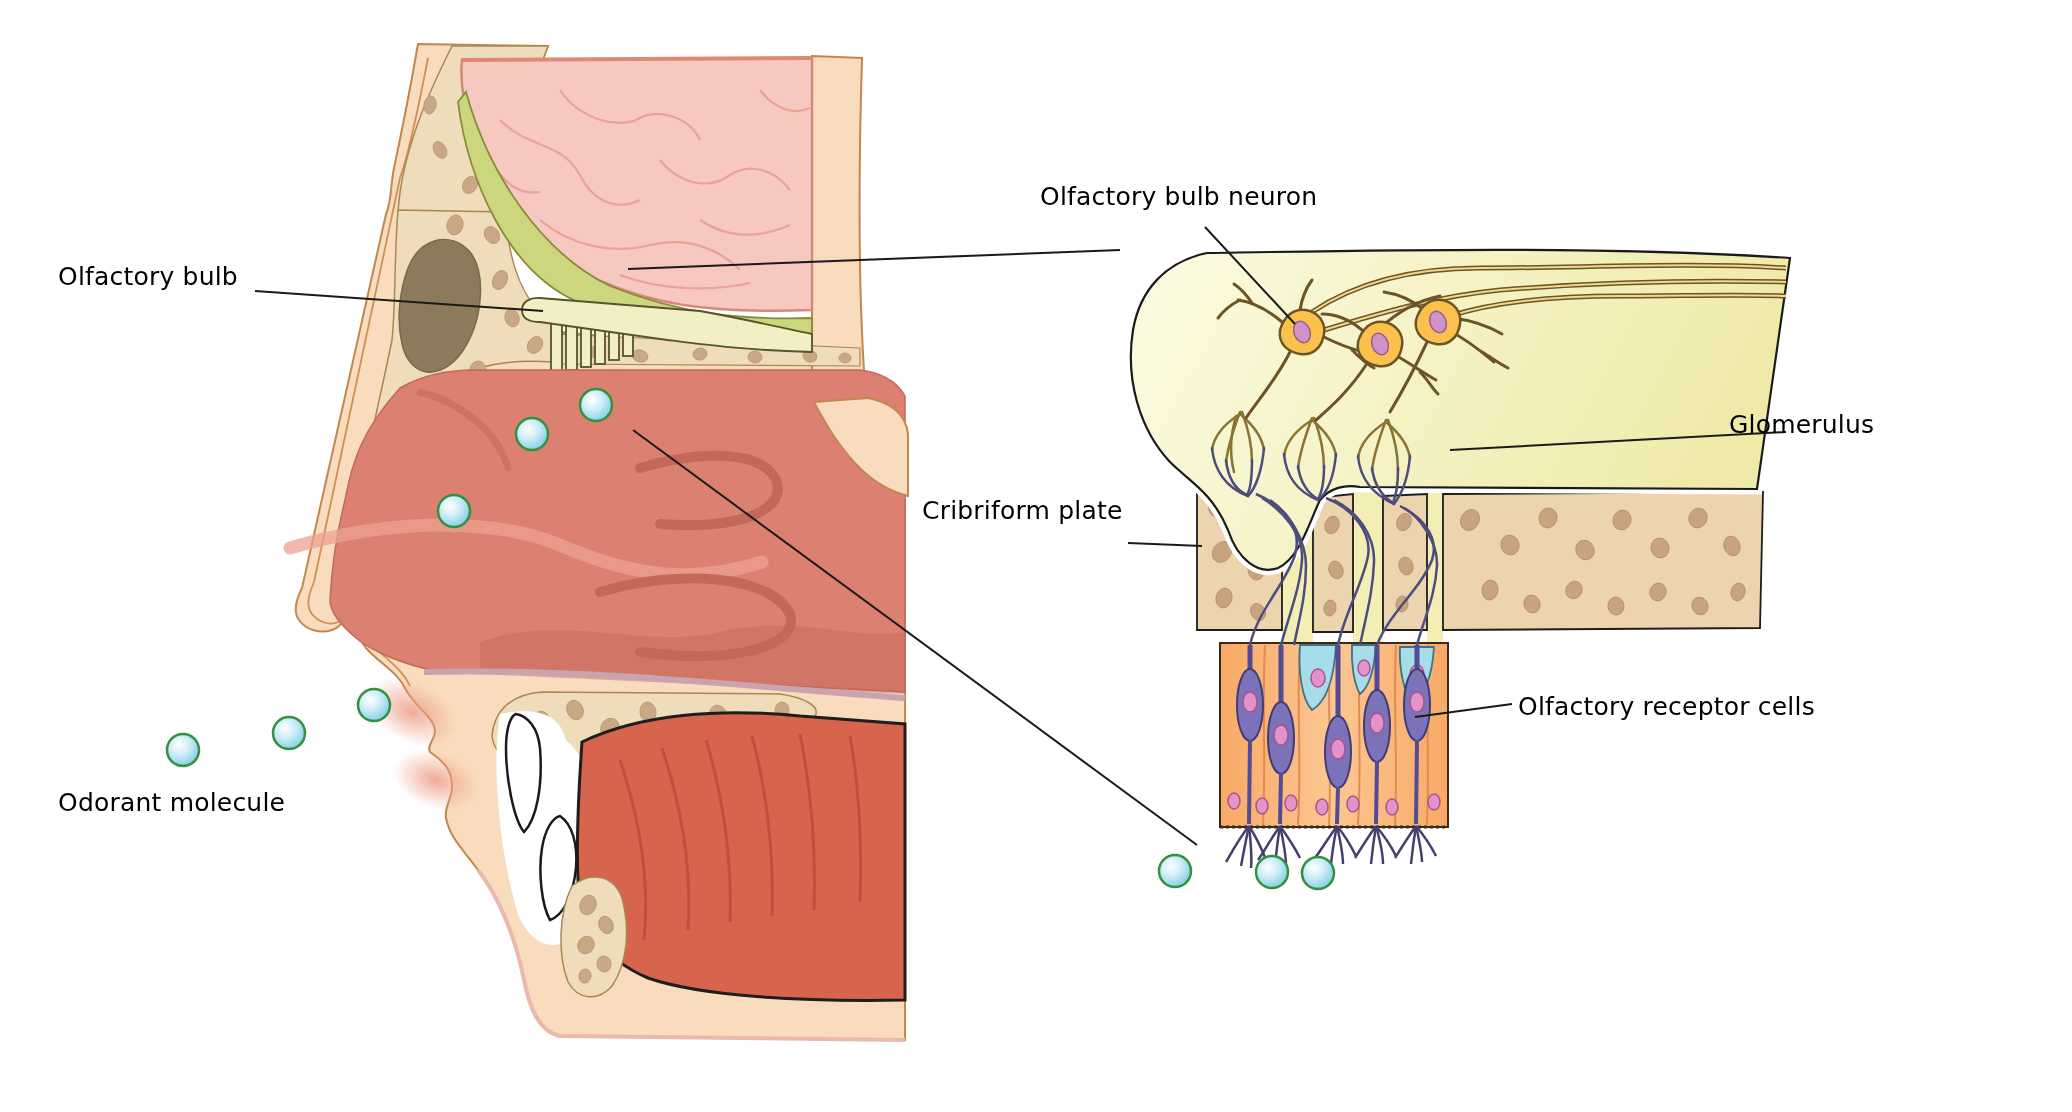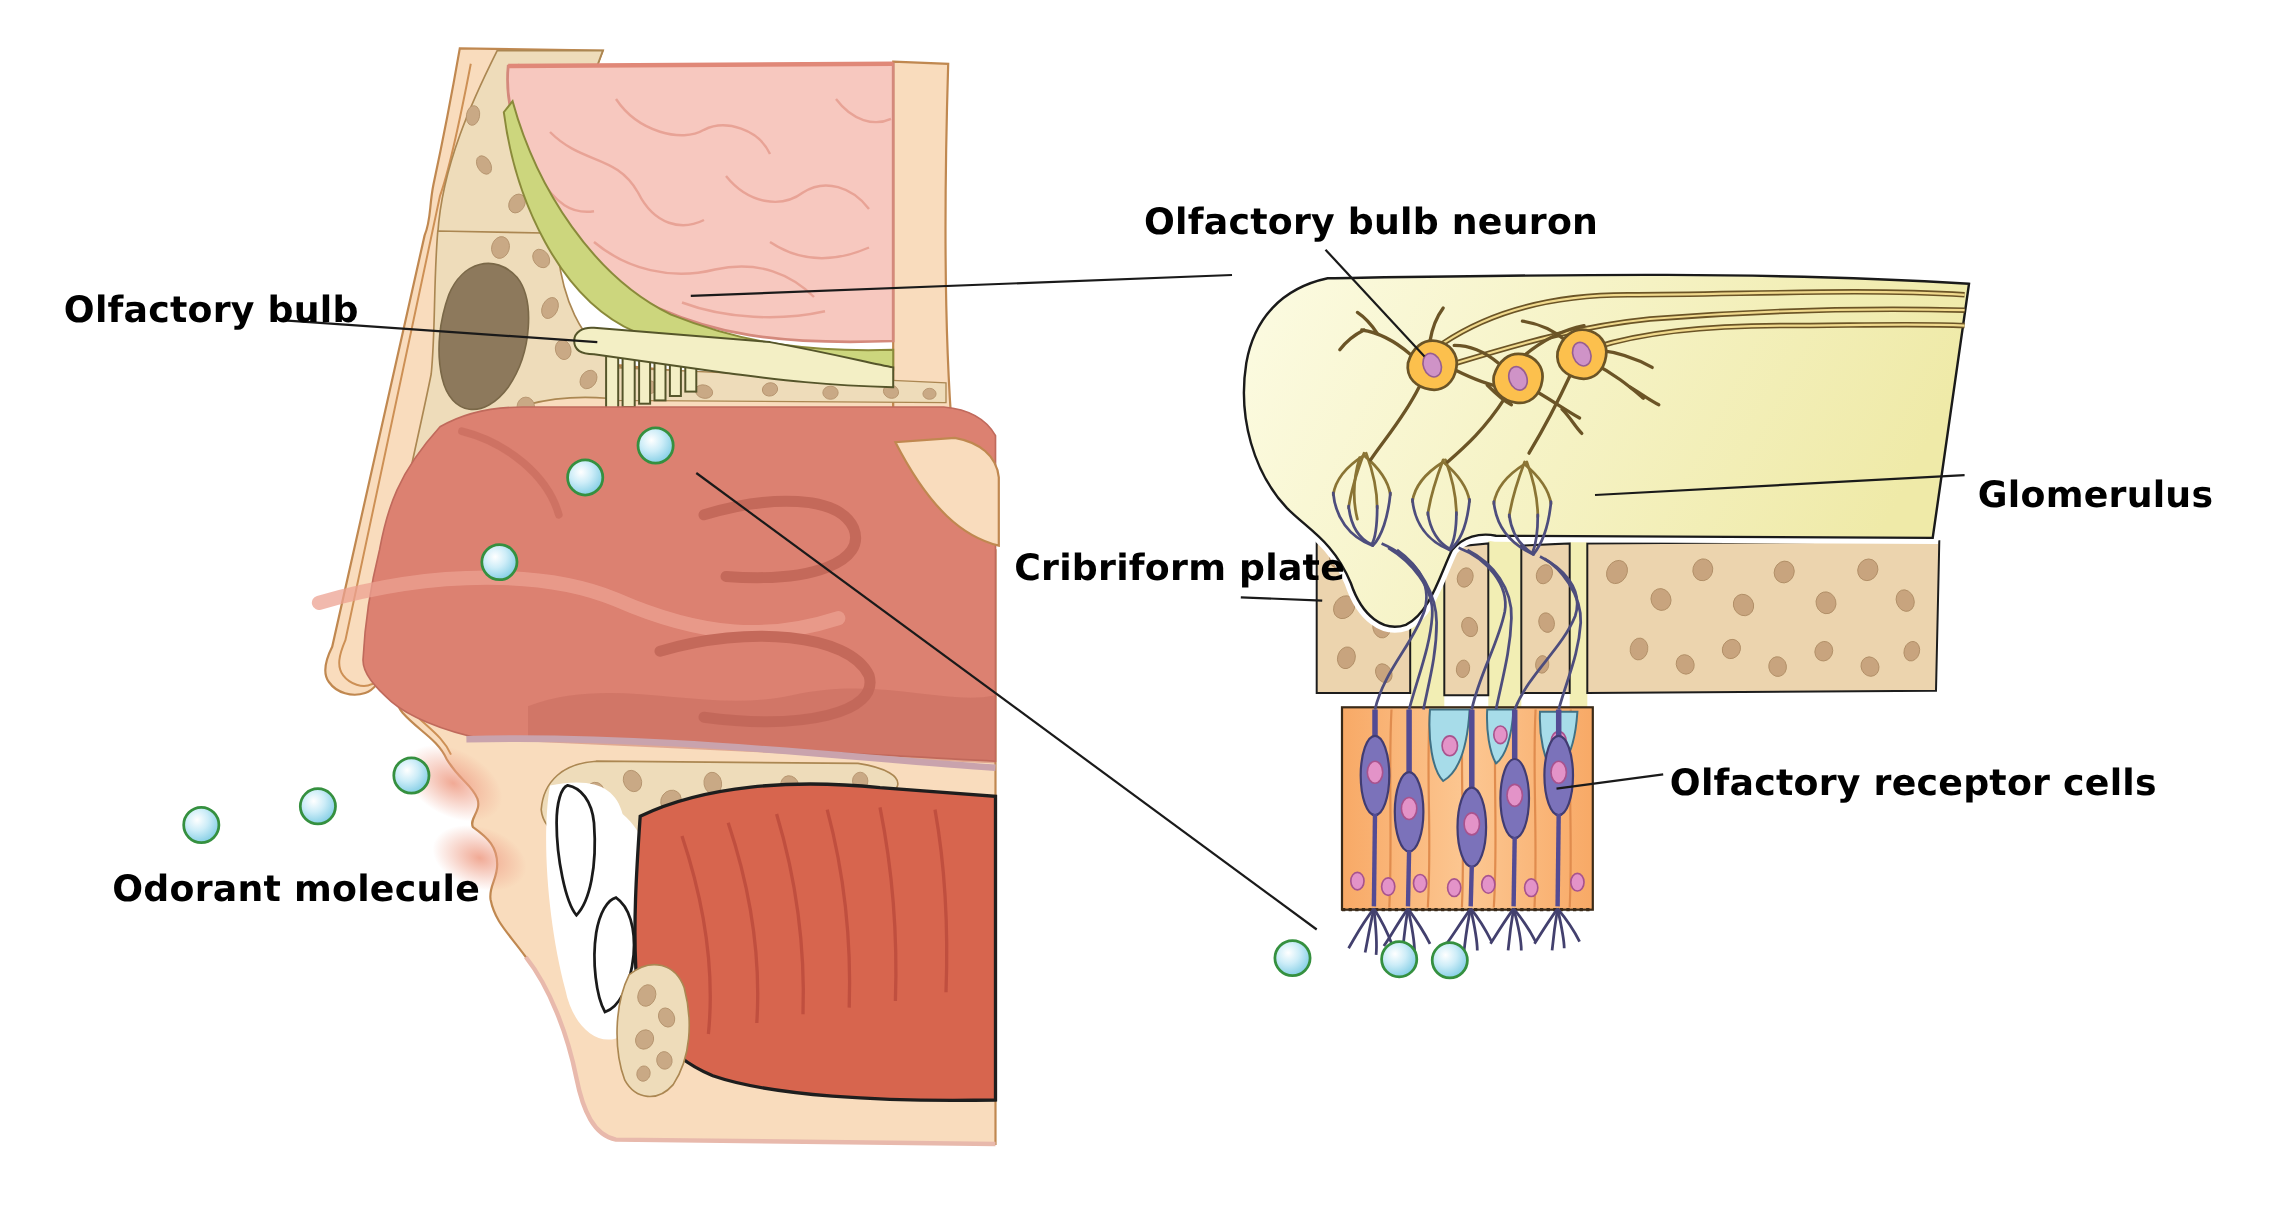--- a/index.html
+++ b/index.html
@@ -1,19 +1,19 @@
 <!DOCTYPE html>
 <html><head>
 <meta charset="utf-8">
 <style>
   html,body{margin:0;padding:0;background:#fff;}
   .stage{position:relative;width:2072px;height:1112px;background:#ffffff;overflow:hidden;
          font-family:"DejaVu Sans","Liberation Sans",sans-serif;}
   .stage svg{position:absolute;left:0;top:0;}
-  .lbl{position:absolute;font-size:33px;font-weight:700;color:#000;white-space:nowrap;
+  .lbl{position:absolute;font-size:25px;font-weight:400;color:#000;white-space:nowrap;
        letter-spacing:0.2px;}
 </style>
 </head>
 <body>
 
 <div class="stage">
 
 <svg width="2072" height="1112" viewBox="0 0 2072 1112">
   <defs>
     <radialGradient id="molGrad" cx="38%" cy="35%" r="70%">
@@ -451,18 +451,18 @@
     <line x1="628" y1="269" x2="1120" y2="250"></line>
     <line x1="633" y1="430" x2="1197" y2="845"></line>
     <line x1="1205" y1="227" x2="1295" y2="324"></line>
     <line x1="1786" y1="432" x2="1450" y2="450"></line>
     <line x1="1128" y1="543" x2="1202" y2="546"></line>
     <line x1="1512" y1="704" x2="1415" y2="717"></line>
   </g>
 </svg>
 
   <div class="lbl" style="left:58px;top:262px;text-align:right;">Olfactory bulb</div>
-  <div class="lbl" style="left:58px;top:788px;margin-left:44px;">Odorant molecule</div>
+  <div class="lbl" style="left:58px;top:788px;">Odorant molecule</div>
   <div class="lbl" style="left:1040px;top:182px;">Olfactory bulb neuron</div>
-  <div class="lbl" style="left:1798px;top:410px;margin-top:20px;">Glomerulus</div>
+  <div class="lbl" style="left:1729px;top:410px;">Glomerulus</div>
   <div class="lbl" style="left:1518px;top:692px;">Olfactory receptor cells</div>
   <div class="lbl" style="left:922px;top:496px;">Cribriform plate</div>
 </div>
 
 </body></html>

